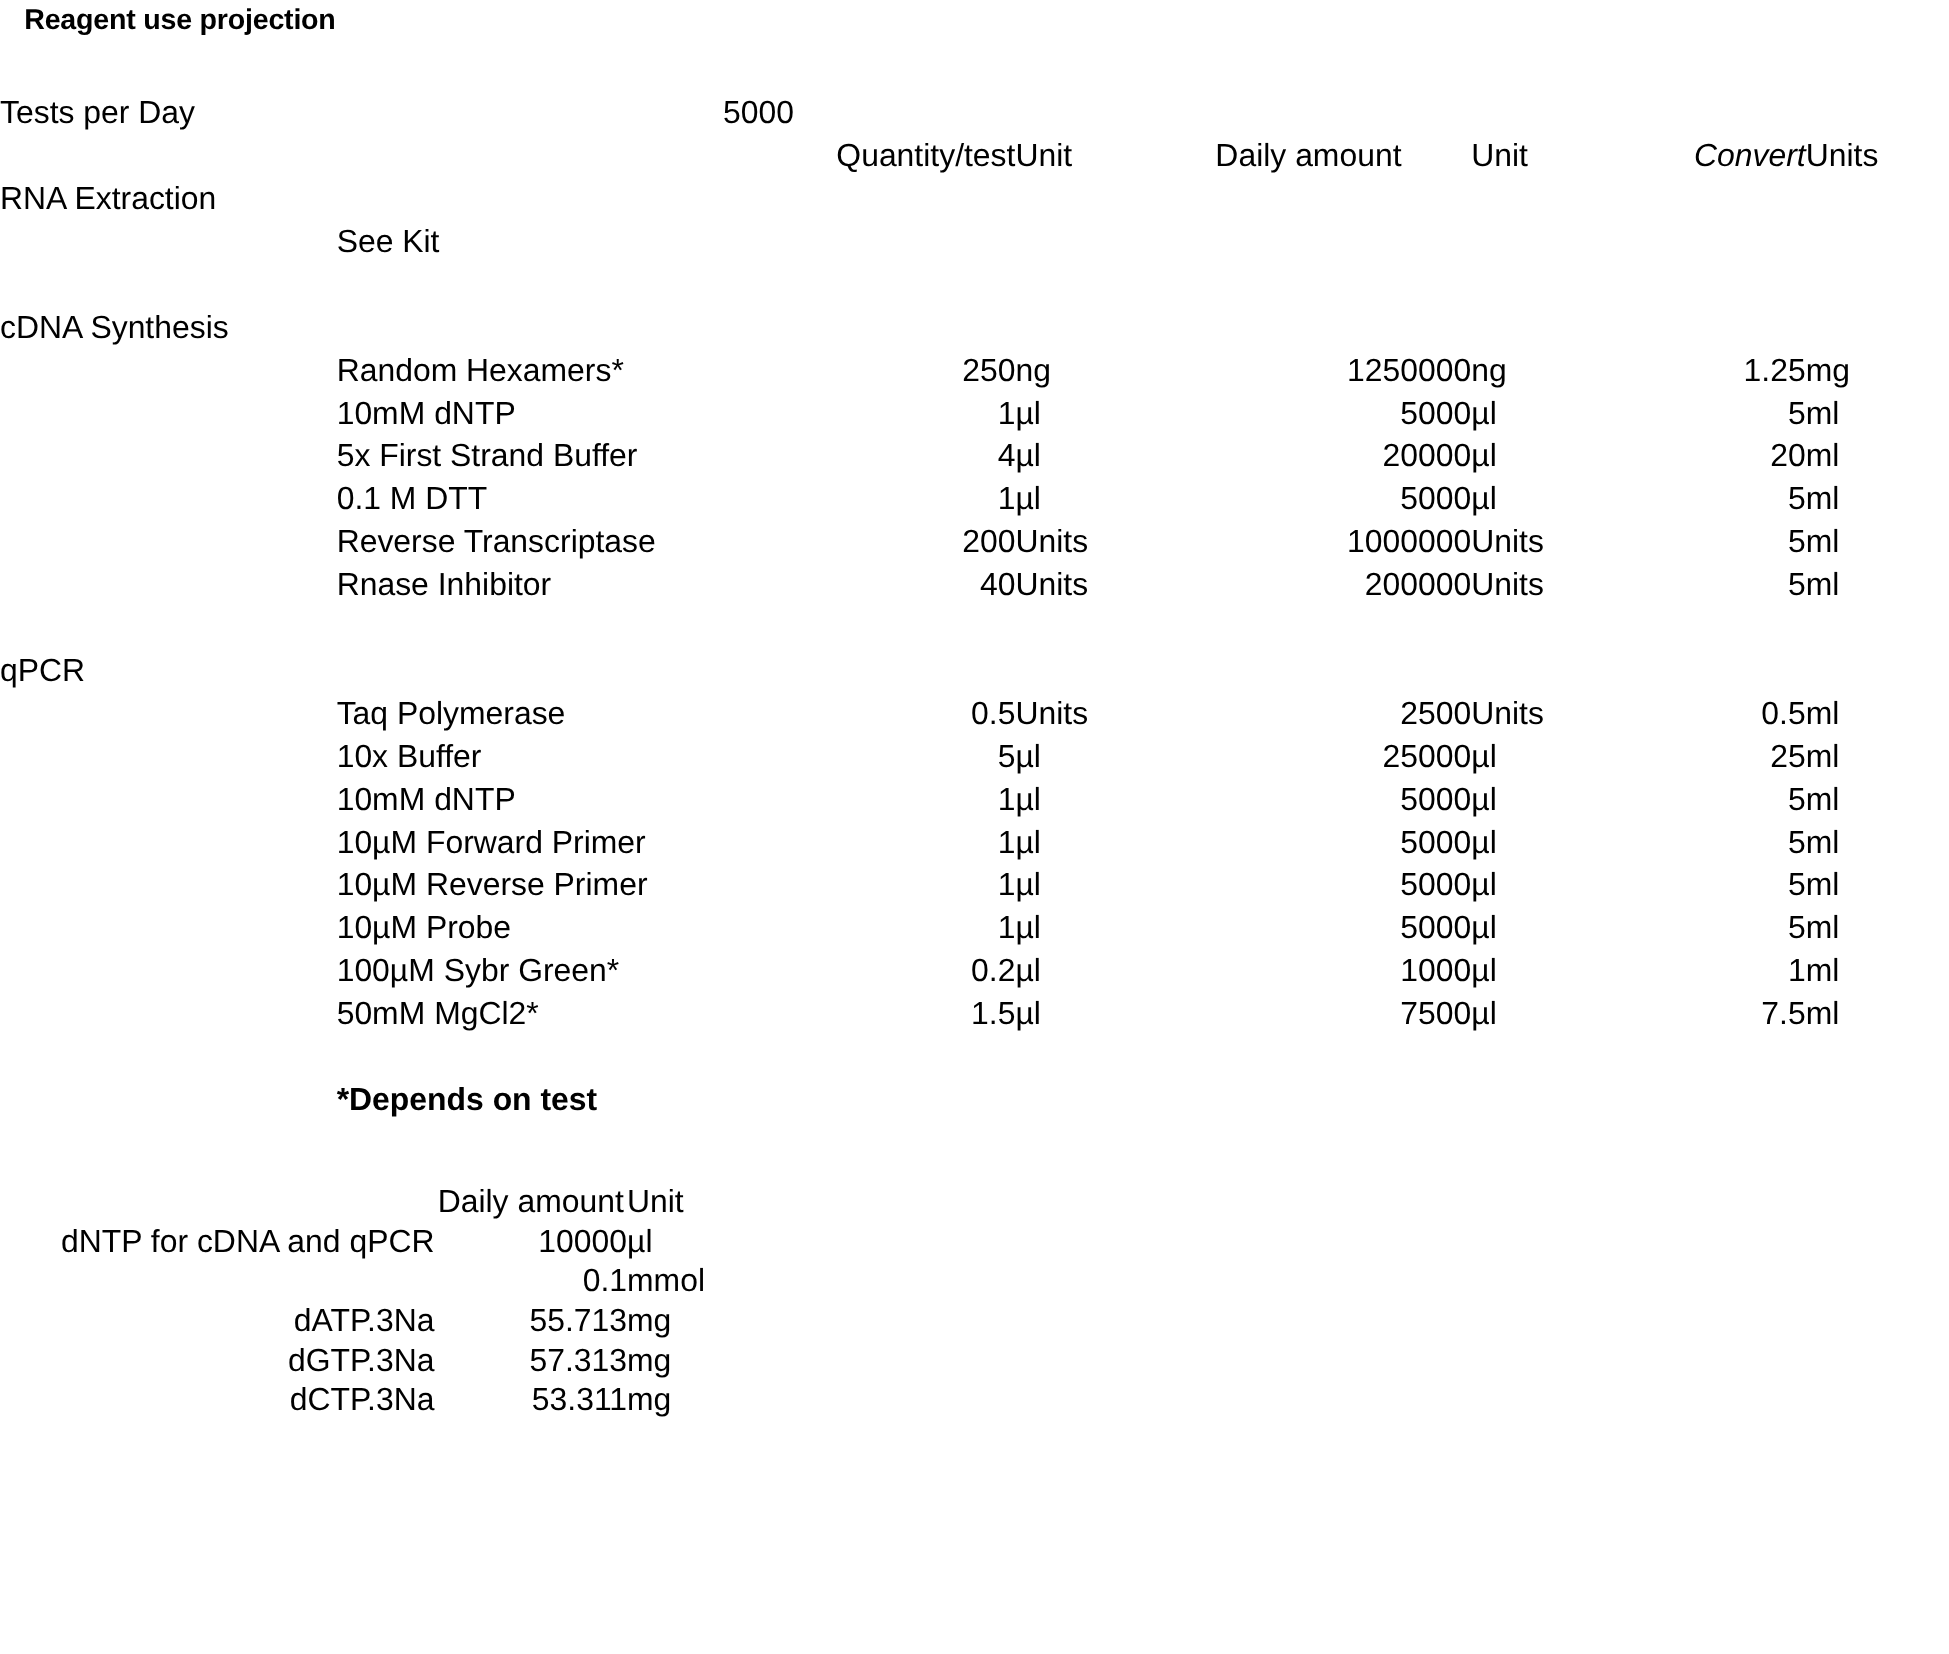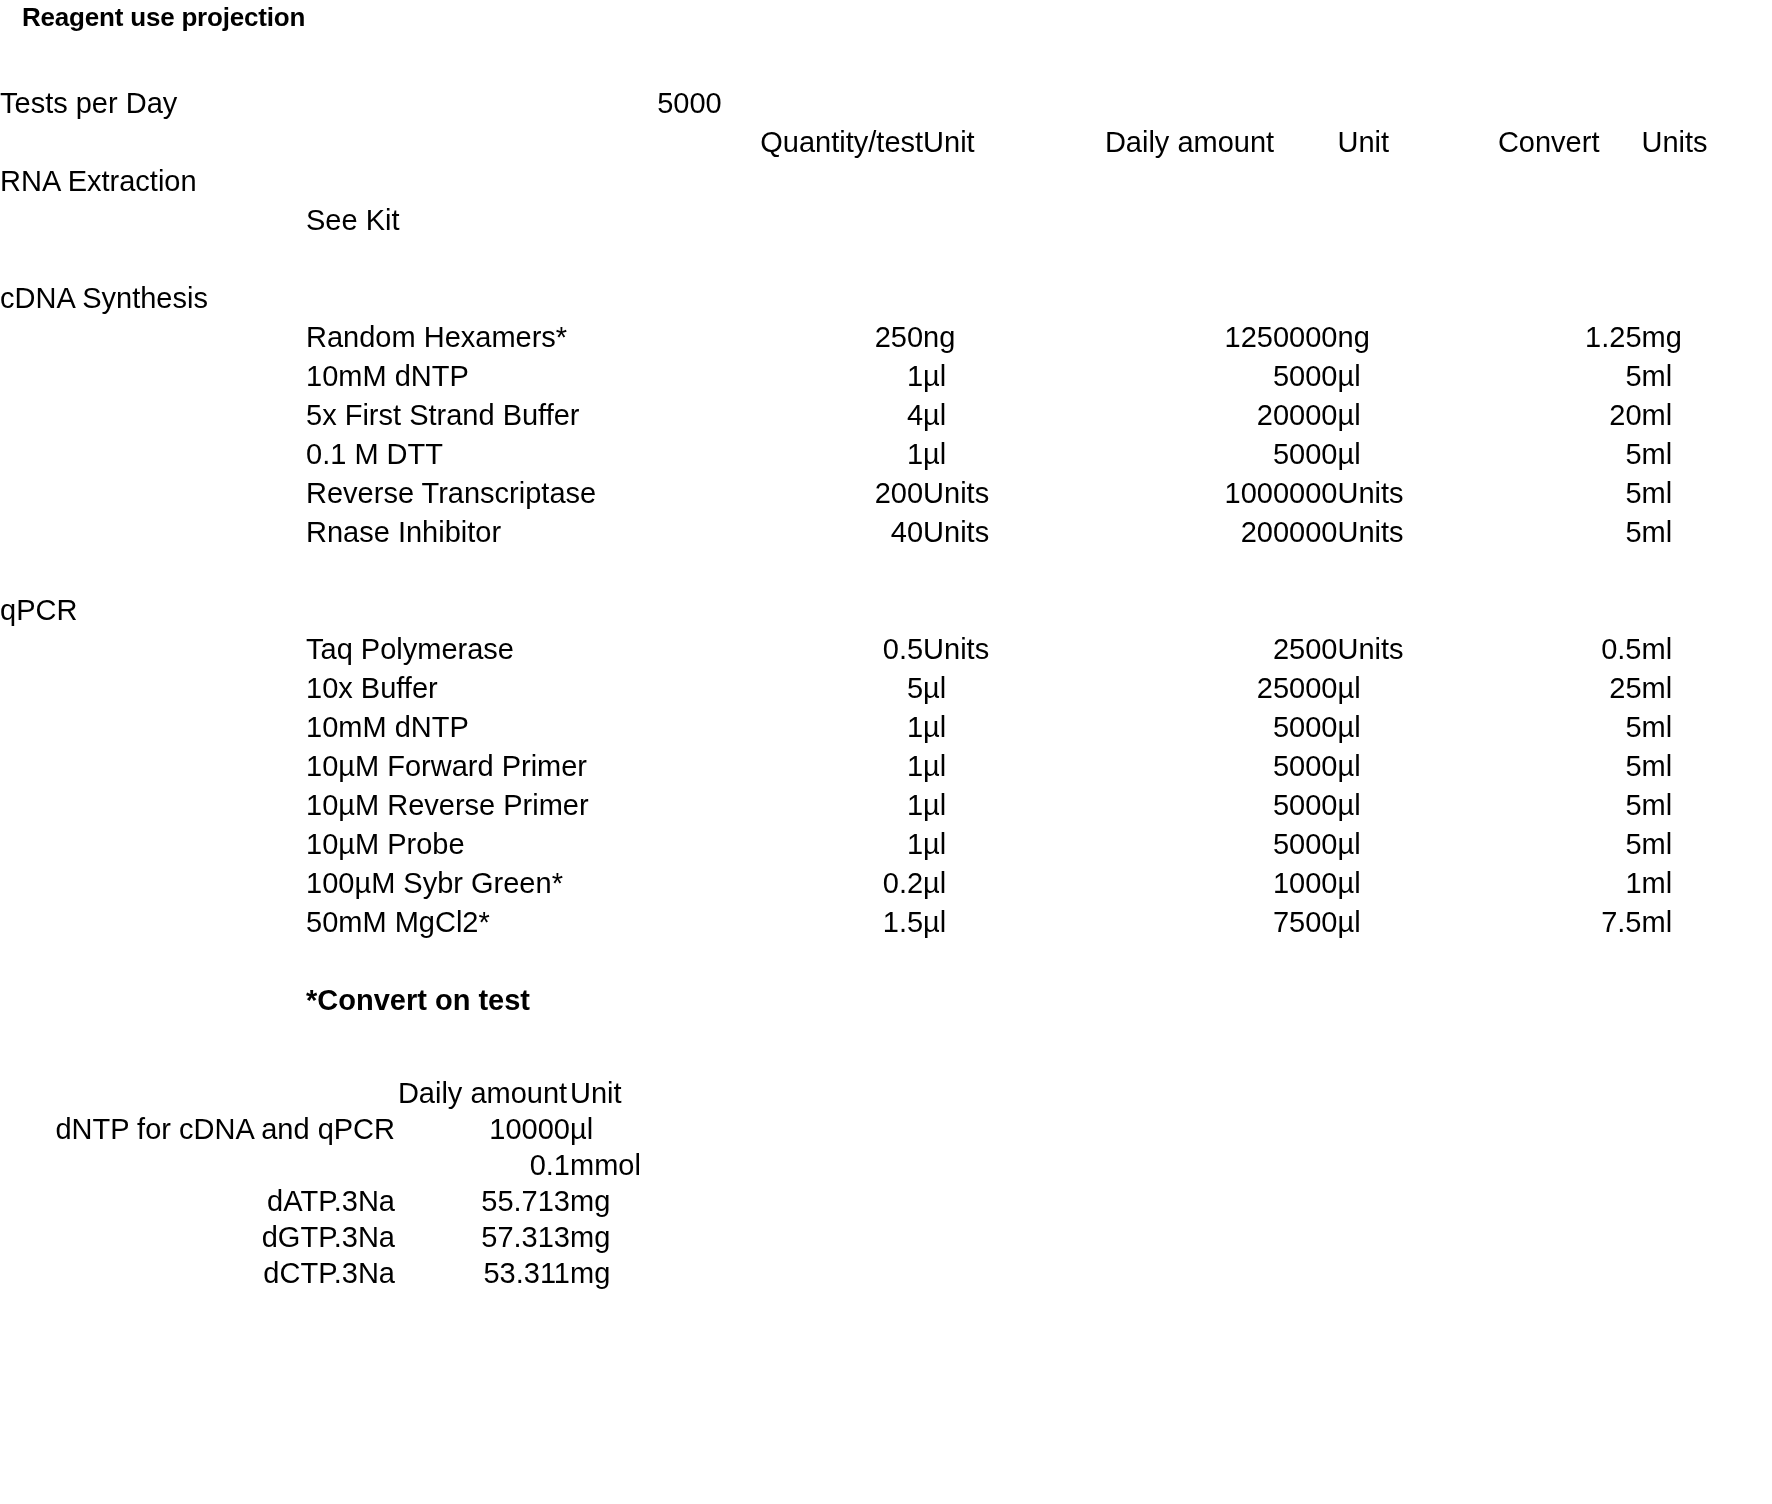--- a/index.html
+++ b/index.html
@@ -59,21 +59,21 @@
   .c-conv   { width: 185px; text-align: right; }
   .c-cunit  { width: 130px; text-align: left; padding-left: 13px; }
 
   .row-h td { font-weight: normal; }
   .spacer td { height: 39px; line-height: 39px; font-size: 29px; }
   .hdr-row td { text-align: center; }
   .hdr-row .c-qty   { text-align: right; padding-right: 0; }
   .hdr-row .c-qunit { text-align: left; }
   .hdr-row .c-daily { text-align: center; }
   .hdr-row .c-dunit { text-align: left; }
-  .hdr-row .c-conv  { text-align: center; }
+  .hdr-row .c-conv  { text-align: right; font-style: italic; }
   .hdr-row .c-cunit { text-align: left; }
 
   .note-row .c-item { white-space: nowrap; font-weight: bold; }
 
   
   .dntp-table {
     position: absolute;
     left: 0px;
     top: 1075px;
     border-collapse: collapse;
@@ -312,21 +312,21 @@
         <td class="c-conv">7.5</td>
         <td class="c-cunit">ml</td>
       </tr>
 
       <tr class="spacer">
           <td colspan="8">&nbsp;</td>
         </tr>
 
       <tr class="note-row">
         <td class="c-sect"></td>
-        <td class="c-item">*Convert on test</td>
+        <td class="c-item">*Depends on test</td>
         <td class="c-qty"></td>
         <td class="c-qunit"></td>
         <td class="c-daily"></td>
         <td class="c-dunit"></td>
         <td class="c-conv"></td>
         <td class="c-cunit"></td>
       </tr>
 
     </tbody>
   </table>

